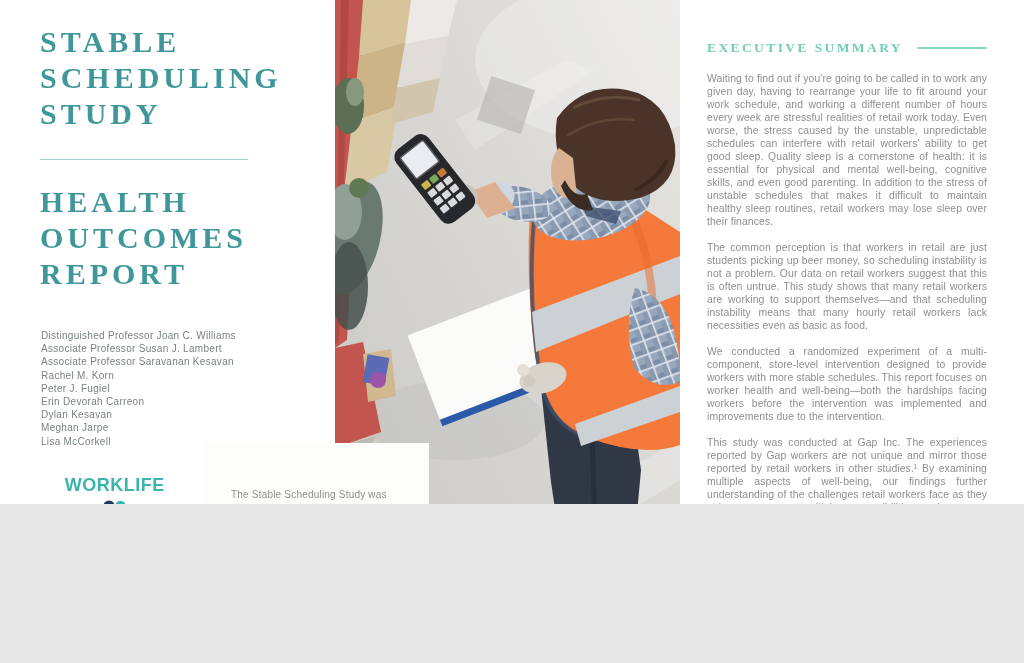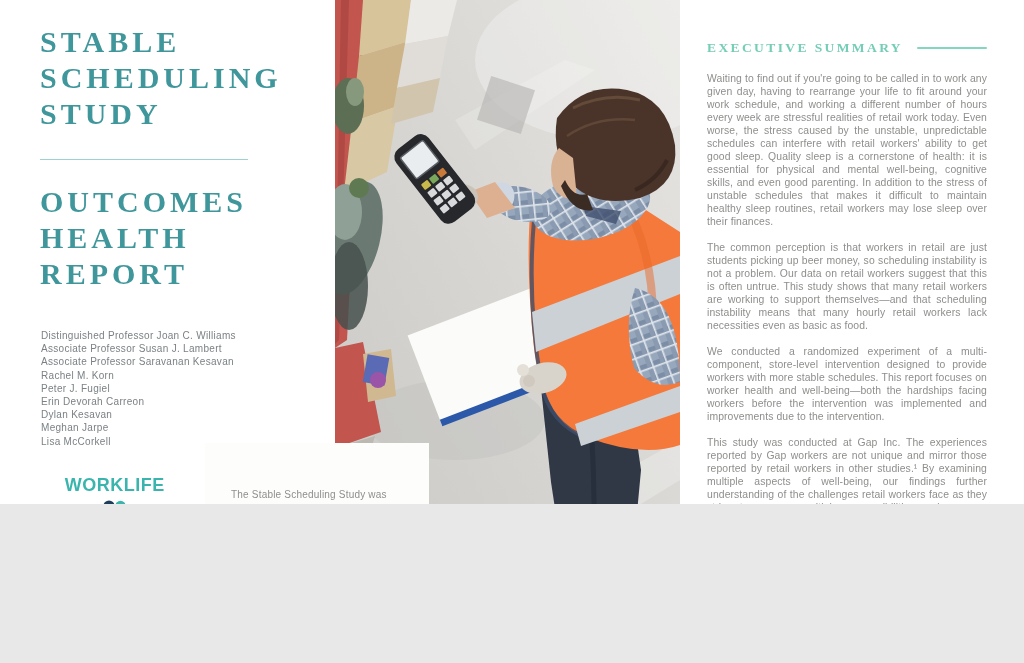--- a/index.html
+++ b/index.html
@@ -99,22 +99,22 @@
 
   <h1 class="title">
     <span>STABLE</span>
     <span>SCHEDULING</span>
     <span>STUDY</span>
   </h1>
 
   <div class="title-rule"></div>
 
   <h2 class="subtitle">
+    <span>HEALTH</span>
     <span>OUTCOMES</span>
-    <span>HEALTH</span>
     <span>REPORT</span>
   </h2>
 
   <ul class="authors">
     <li>Distinguished Professor Joan C. Williams</li>
     <li>Associate Professor Susan J. Lambert</li>
     <li>Associate Professor Saravanan Kesavan</li>
     <li>Rachel M. Korn</li>
     <li>Peter J. Fugiel</li>
     <li>Erin Devorah Carreon</li>

